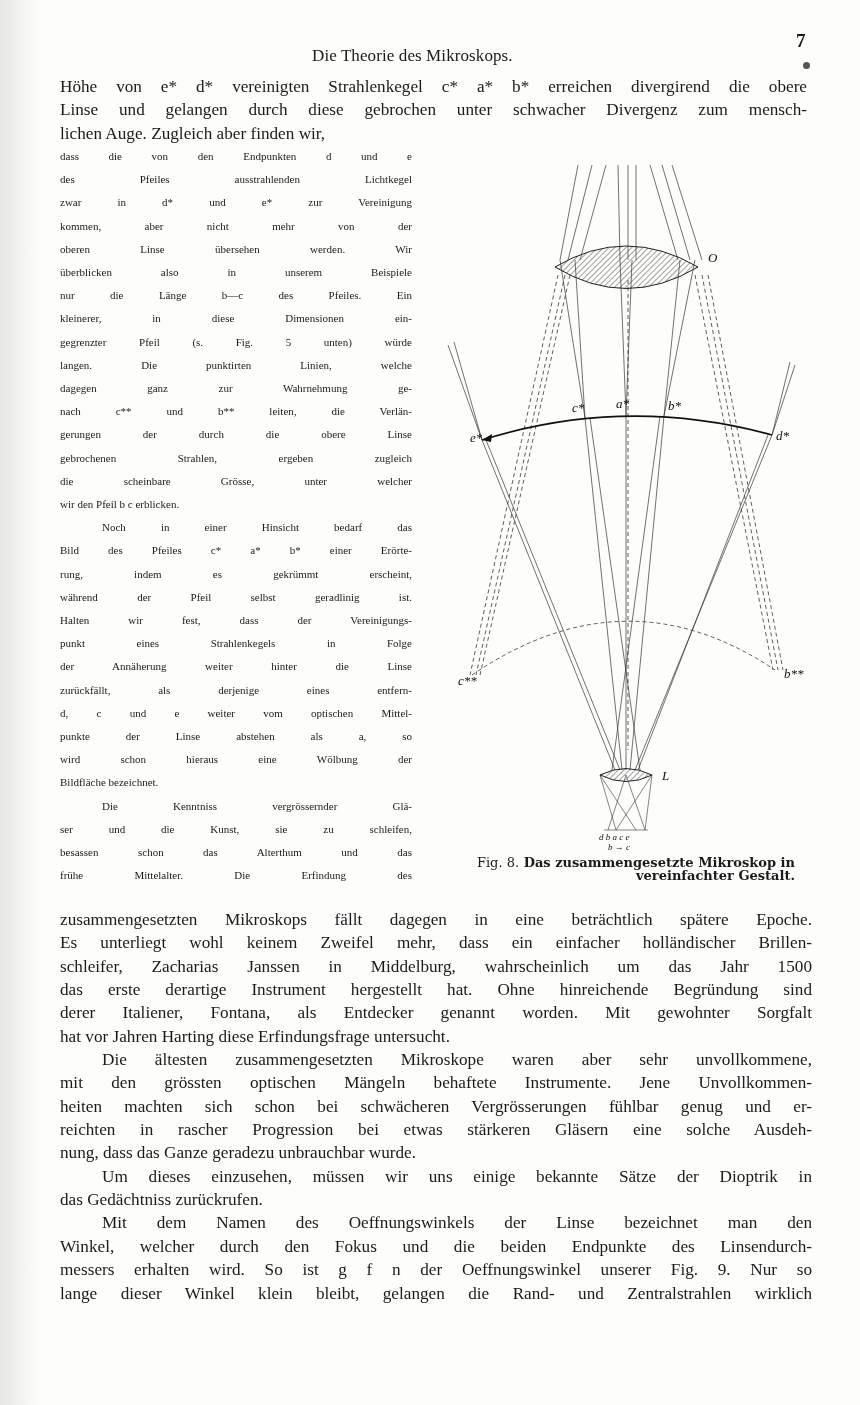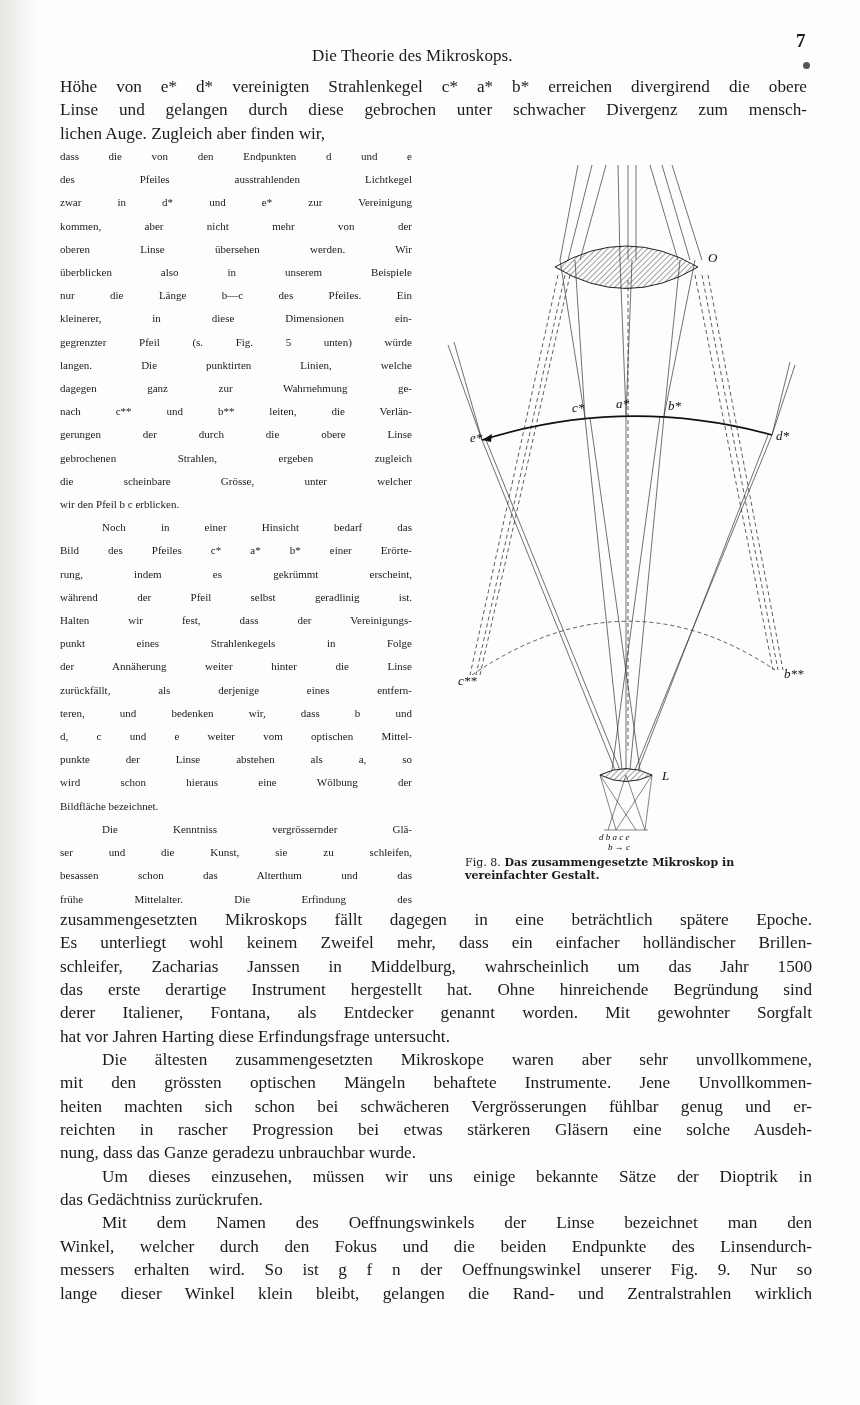--- a/index.html
+++ b/index.html
@@ -32,21 +32,21 @@
   .line.last { text-align-last: left; }
   .indent { padding-left: 42px; }
   #top-block { left: 60px; top: 75px; width: 747px; }
   #left-col { left: 60px; top: 145px; width: 352px; font-size: 11px; line-height: 23.2px; }
   #bottom-block { left: 60px; top: 908px; width: 752px; }
   .fig {
     position: absolute; left: 440px; top: 150px; width: 370px; height: 700px;
   }
   .caption {
     position: absolute; left: 465px; top: 856px; width: 330px;
-    font-size: 11px; line-height: 13px; text-align: left; font-weight: bold;
+    font-size: 13px; line-height: 13px; text-align: right; font-weight: bold;
     font-family: "DejaVu Serif", serif;
   }
   .caption .cap-label { font-weight: normal; }
 </style>
 </head>
 <body>
 
 <div class="margin-shade"></div>
 
 <div class="running-head">Die Theorie des Mikroskops.</div>
@@ -77,21 +77,20 @@
   <span class="line">die scheinbare Grösse, unter welcher</span>
   <span class="line last">wir den Pfeil b c erblicken.</span>
   <span class="line indent">Noch in einer Hinsicht bedarf das</span>
   <span class="line">Bild des Pfeiles c* a* b* einer Erörte-</span>
   <span class="line">rung, indem es gekrümmt erscheint,</span>
   <span class="line">während der Pfeil selbst geradlinig ist.</span>
   <span class="line">Halten wir fest, dass der Vereinigungs-</span>
   <span class="line">punkt eines Strahlenkegels in Folge</span>
   <span class="line">der Annäherung weiter hinter die Linse</span>
   <span class="line">zurückfällt, als derjenige eines entfern-</span>
-  <span class="line">teren, und bedenken wir, dass b und</span>
   <span class="line">d, c und e weiter vom optischen Mittel-</span>
   <span class="line">punkte der Linse abstehen als a, so</span>
   <span class="line">wird schon hieraus eine Wölbung der</span>
   <span class="line last">Bildfläche bezeichnet.</span>
   <span class="line indent">Die Kenntniss vergrössernder Glä-</span>
   <span class="line">ser und die Kunst, sie zu schleifen,</span>
   <span class="line">besassen schon das Alterthum und das</span>
   <span class="line">frühe Mittelalter. Die Erfindung des</span>
 </div>
 

